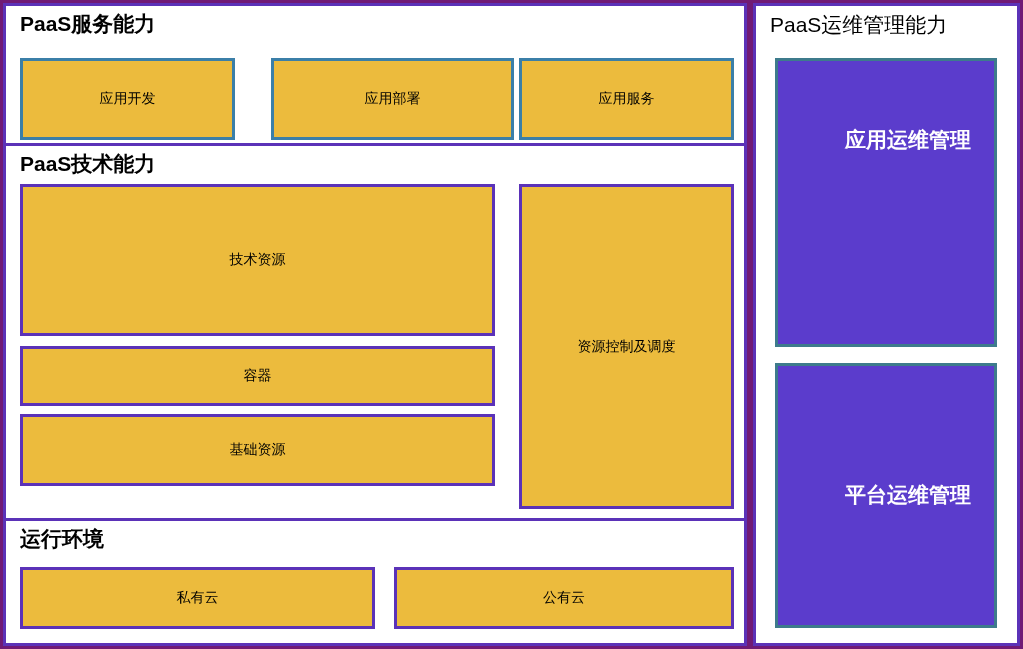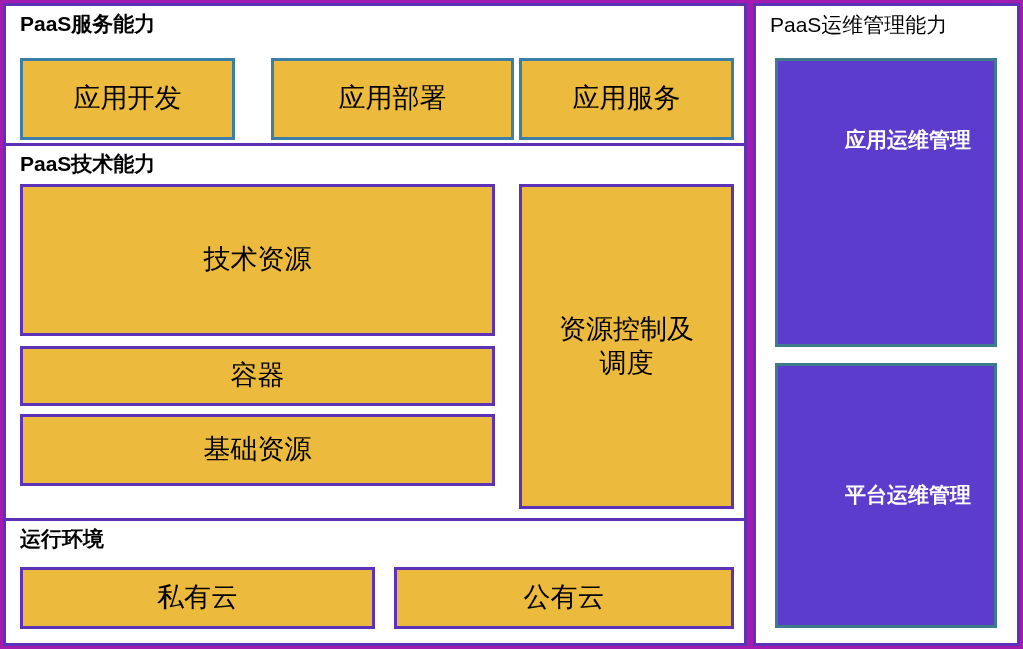--- a/index.html
+++ b/index.html
@@ -11,21 +11,21 @@
     width: 1023px;
     height: 649px;
     font-family: "Liberation Sans", "DejaVu Sans", sans-serif;
     overflow: hidden;
   }
 
   #root {
     position: relative;
     width: 1023px;
     height: 649px;
-    background: #a21caf;
+    background: #701a75;
   }
 
   
   .panel {
     position: absolute;
     box-sizing: border-box;
     background: #ffffff;
     border: 3px solid #5B32B8;
   }
 
@@ -61,21 +61,21 @@
   
   .box {
     position: absolute;
     box-sizing: border-box;
     display: flex;
     align-items: center;
     justify-content: center;
     text-align: center;
     background: #ECBB3D;
     color: #000000;
-    font-size: 27px;
+    font-size: 14px;
     line-height: 1.25;
     padding: 2px 24px;
   }
   .box.blue-edge   { border: 3px solid #3B7FA8; }
   .box.purple-edge { border: 3px solid #5B32B8; text-align: center; }
 
   .box-label { display: block; }
 
   
   #box-app-dev    { left: 14px;  top: 52px; width: 215px; height: 82px; }

